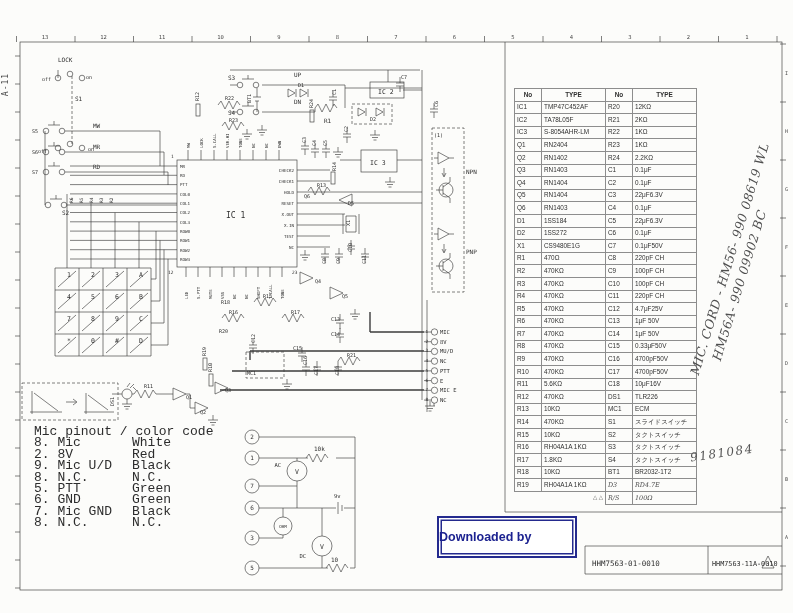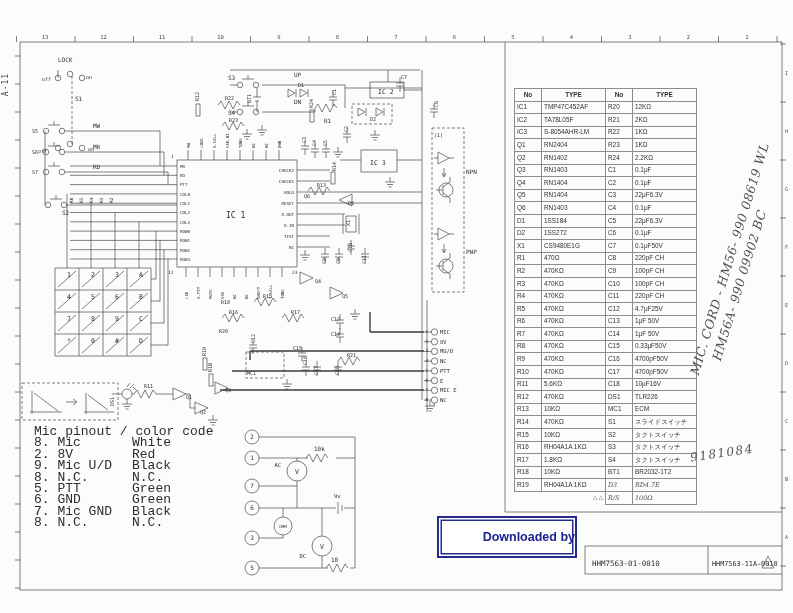--- a/index.html
+++ b/index.html
@@ -22,21 +22,21 @@
   #parts td.nob{border:none;}
   #parts td.marks{border:none;text-align:right;font-size:5.5px;color:#555;}
 
   #pinout{position:absolute;left:34px;top:426px;font-family:"Liberation Mono","DejaVu Sans Mono",monospace;
         font-size:13px;line-height:11.4px;color:#2c2c2c;}
   #pinout .prow{display:flex;}
   #pinout .psig{width:98px;}
 
   #badge{position:absolute;left:437px;top:516px;width:136px;height:38px;background:#fff;
         border:2px solid #242a8e;box-shadow:inset 0 0 0 1.5px #fff, inset 0 0 0 3px #242a8e;
-        display:flex;flex-direction:column;justify-content:center;text-align:right;
+        display:flex;flex-direction:column;justify-content:center;text-align:left;
         color:#1c2290;font-weight:bold;font-size:12.5px;line-height:1.3;
         font-family:"Liberation Sans","DejaVu Sans",sans-serif;cursor:pointer;}
 
   #handwritten{position:absolute;left:618px;top:246px;width:238px;transform:rotate(-73deg);
         font-family:"DejaVu Serif",serif;font-style:italic;color:#4f4f4f;font-size:12.5px;
         line-height:17px;letter-spacing:.5px;white-space:nowrap;}
   #handwritten .l2{padding-left:20px;}
   #serial{position:absolute;left:690px;top:446px;transform:rotate(-8deg);
         font-family:"DejaVu Serif",serif;font-style:italic;color:#555;font-size:12px;letter-spacing:1.5px;}
   #corner{position:absolute;left:-6px;top:80px;transform:rotate(-90deg);font-size:8px;color:#474747;

